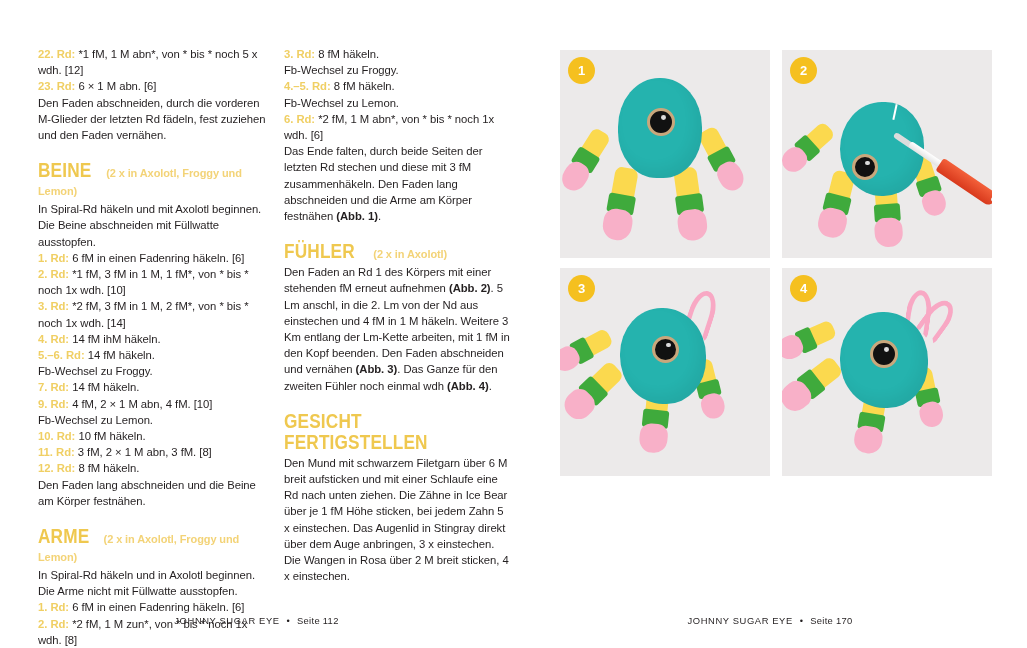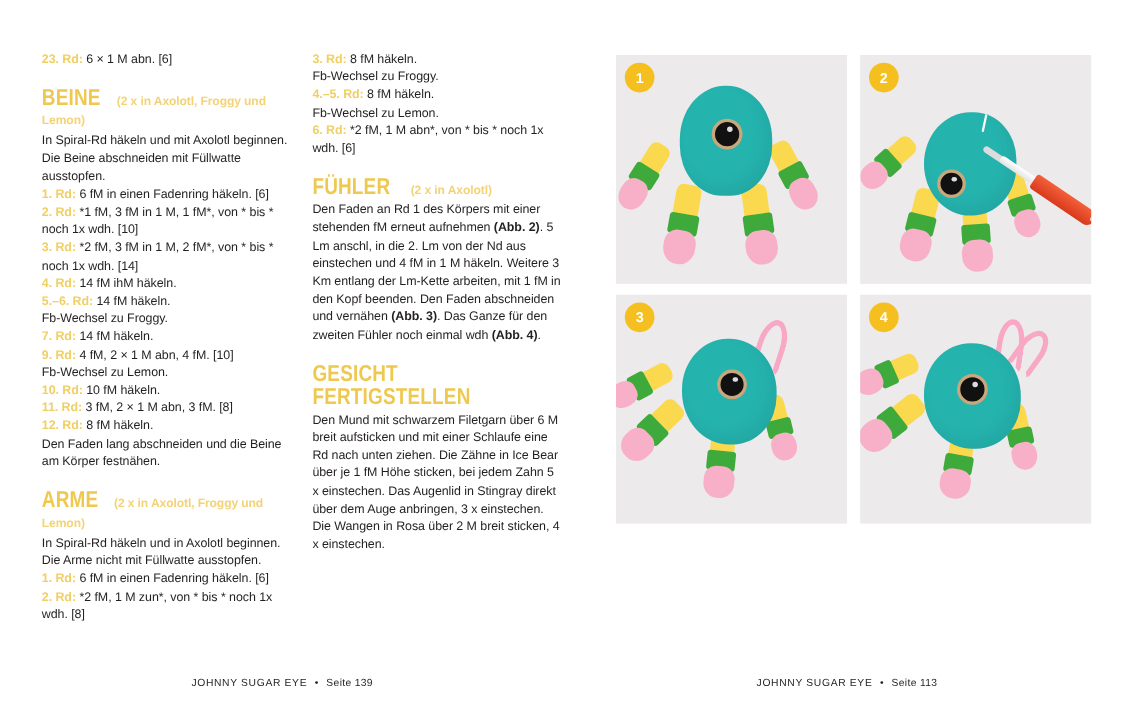--- a/index.html
+++ b/index.html
@@ -215,21 +215,23 @@
   }
 </style>
 </head>
 <body>
 
 <div class="spread">
 
   <div class="page-left">
 
     <div class="col col-1" id="col1">
+        <p class="p"><span class="rd">22. Rd:</span><span> *1 fM, 1 M abn*, von * bis * noch 5 x wdh. [12]</span></p>
         <p class="p"><span class="rd">23. Rd:</span><span> 6 × 1 M abn. [6]</span></p>
+        <p class="p">Den Faden abschneiden, durch die vorderen M-Glieder der letzten Rd fädeln, fest zuziehen und den Faden vernähen.</p>
         <div class="sec-wrap sec-block"><h2 class="sec">BEINE</h2><span class="sec-sub"> (2 x in Axolotl, Froggy und Lemon)</span></div>
         <p class="p">In Spiral-Rd häkeln und mit Axolotl beginnen. Die Beine abschneiden mit Füllwatte ausstopfen.</p>
         <p class="p"><span class="rd">1. Rd:</span><span> 6 fM in einen Fadenring häkeln. [6]</span></p>
         <p class="p"><span class="rd">2. Rd:</span><span> *1 fM, 3 fM in 1 M, 1 fM*, von * bis * noch 1x wdh. [10]</span></p>
         <p class="p"><span class="rd">3. Rd:</span><span> *2 fM, 3 fM in 1 M, 2 fM*, von * bis * noch 1x wdh. [14]</span></p>
         <p class="p"><span class="rd">4. Rd:</span><span> 14 fM ihM häkeln.</span></p>
         <p class="p"><span class="rd">5.–6. Rd:</span><span> 14 fM häkeln.</span></p>
         <p class="p">Fb-Wechsel zu Froggy.</p>
         <p class="p"><span class="rd">7. Rd:</span><span> 14 fM häkeln.</span></p>
         <p class="p"><span class="rd">9. Rd:</span><span> 4 fM, 2 × 1 M abn, 4 fM. [10]</span></p>
@@ -242,30 +244,31 @@
         <p class="p">In Spiral-Rd häkeln und in Axolotl beginnen. Die Arme nicht mit Füllwatte ausstopfen.</p>
         <p class="p"><span class="rd">1. Rd:</span><span> 6 fM in einen Fadenring häkeln. [6]</span></p>
         <p class="p"><span class="rd">2. Rd:</span><span> *2 fM, 1 M zun*, von * bis * noch 1x wdh. [8]</span></p>
       </div>
     <div class="col col-2" id="col2">
         <p class="p"><span class="rd">3. Rd:</span><span> 8 fM häkeln.</span></p>
         <p class="p">Fb-Wechsel zu Froggy.</p>
         <p class="p"><span class="rd">4.–5. Rd:</span><span> 8 fM häkeln.</span></p>
         <p class="p">Fb-Wechsel zu Lemon.</p>
         <p class="p"><span class="rd">6. Rd:</span><span> *2 fM, 1 M abn*, von * bis * noch 1x wdh. [6]</span></p>
+        <p class="p">Das Ende falten, durch beide Seiten der letzten Rd stechen und diese mit 3 fM zusammenhäkeln. Den Faden lang abschneiden und die Arme am Körper festnähen <span class="bold">(Abb. 1)</span>.</p>
         <div class="sec-wrap sec-block"><h2 class="sec">FÜHLER</h2><span class="sec-sub"> (2 x in Axolotl)</span></div>
         <p class="p">Den Faden an Rd 1 des Körpers mit einer stehenden fM erneut aufnehmen <span class="bold">(Abb. 2)</span>. 5 Lm anschl, in die 2. Lm von der Nd aus einstechen und 4 fM in 1 M häkeln. Weitere 3 Km entlang der Lm-Kette arbeiten, mit 1 fM in den Kopf beenden. Den Faden abschneiden und vernähen <span class="bold">(Abb. 3)</span>. Das Ganze für den zweiten Fühler noch einmal wdh <span class="bold">(Abb. 4)</span>.</p>
         <div class="sec-wrap sec-block"><h2 class="sec">GESICHT FERTIGSTELLEN</h2></div>
         <p class="p">Den Mund mit schwarzem Filetgarn über 6 M breit aufsticken und mit einer Schlaufe eine Rd nach unten ziehen. Die Zähne in Ice Bear über je 1 fM Höhe sticken, bei jedem Zahn 5 x einstechen. Das Augenlid in Stingray direkt über dem Auge anbringen, 3 x einstechen. Die Wangen in Rosa über 2 M breit sticken, 4 x einstechen.</p>
       </div>
 
     <div class="footer">
       <span class="title">JOHNNY SUGAR EYE</span>
       <span class="dot">•</span>
-      <span class="pg">Seite 139</span>
+      <span class="pg">Seite 112</span>
     </div>
   </div>
 
   <div class="page-right">
 
     <div class="photo-grid">
 
       <div class="photo">
         <div class="badge">1</div>
         <div class="scene">
@@ -386,17 +389,17 @@
           <div class="body" style="left:58px;top:44px;width:88px;height:96px;border-radius:48% 50% 46% 50%;"></div>
           <div class="eye" style="left:88px;top:72px;width:28px;height:28px;"></div>
         </div>
       </div>
 
     </div>
 
     <div class="footer">
       <span class="title">JOHNNY SUGAR EYE</span>
       <span class="dot">•</span>
-      <span class="pg">Seite 113</span>
+      <span class="pg">Seite 170</span>
     </div>
   </div>
 
 </div>
 
 </body></html>

